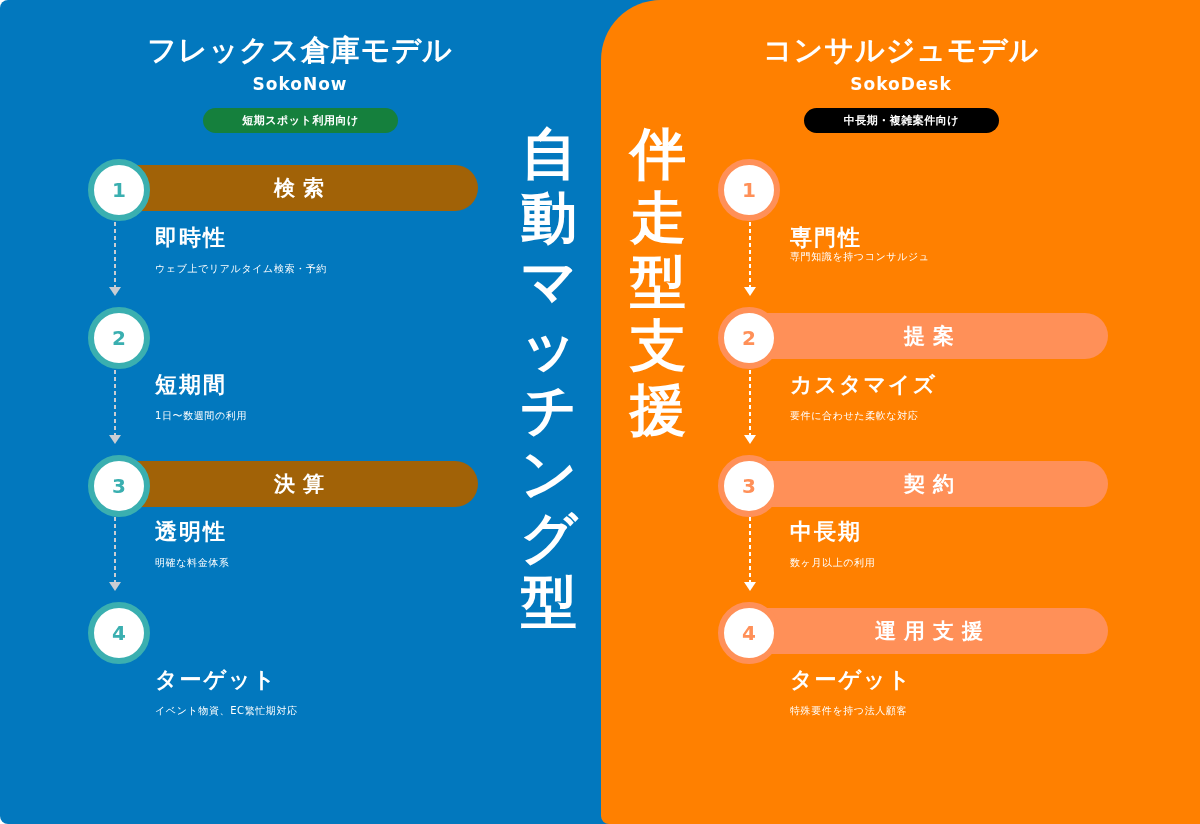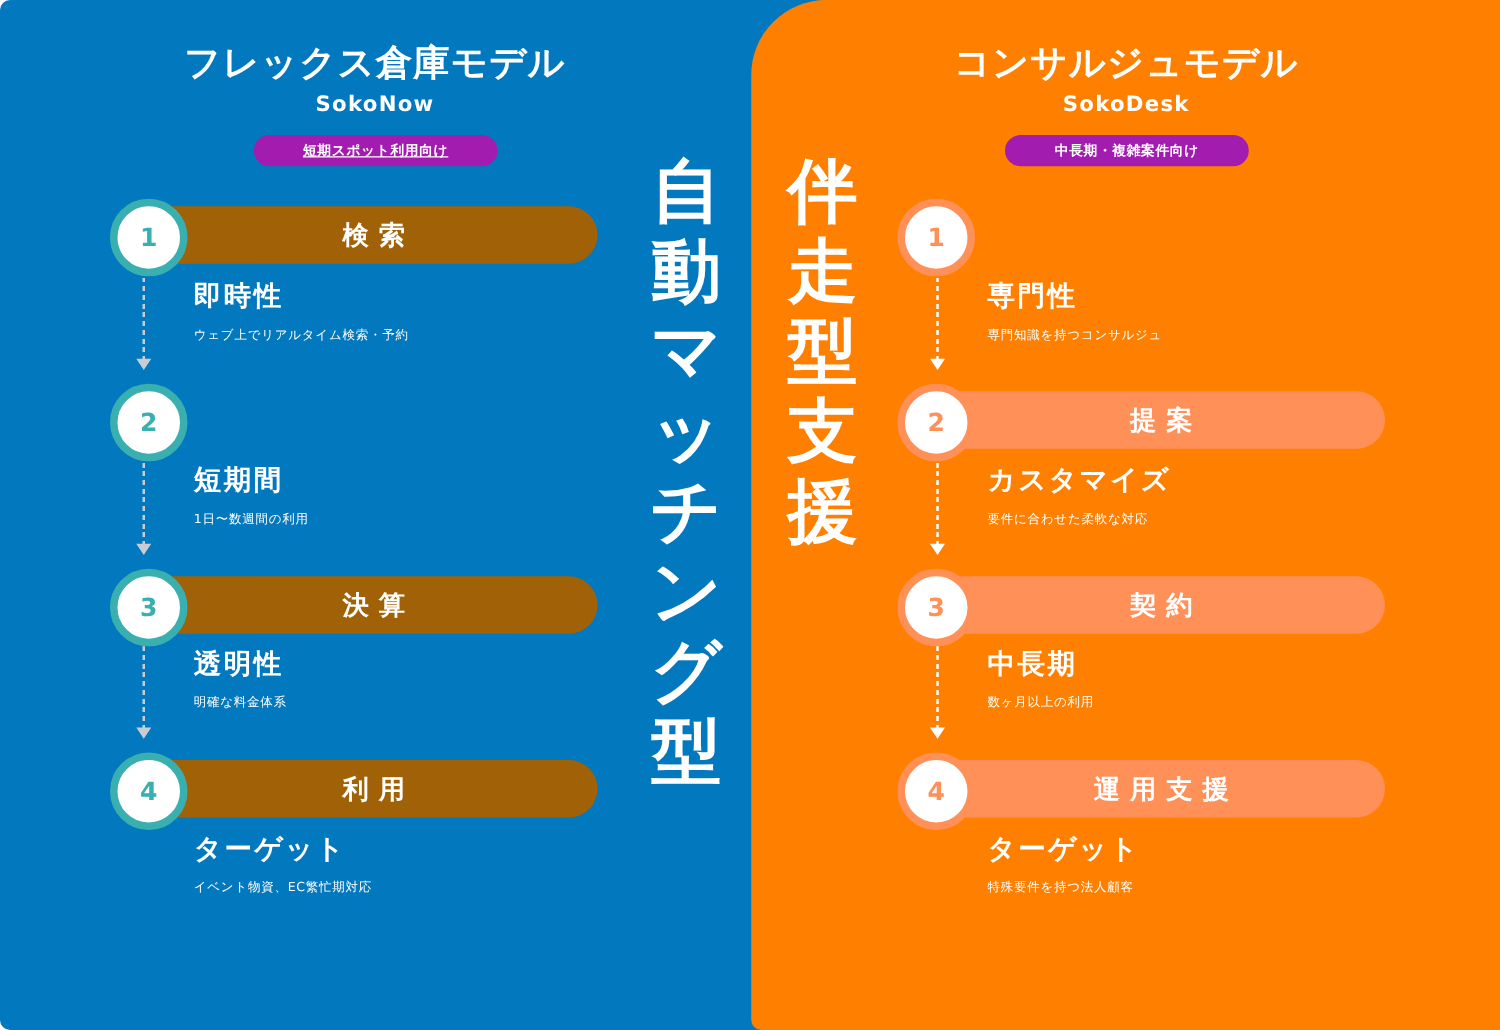--- a/index.html
+++ b/index.html
@@ -9,22 +9,22 @@
   .panel.left { left:0; background:#0278BE; border-radius:8px 60px 8px 8px; }
   .panel.right { left:601px; background:#FF8000; border-radius:60px 8px 8px 8px; }
 
   .title { position:absolute; top:32px; left:0; width:600px; text-align:center;
            font-size:29px; font-weight:bold; letter-spacing:1px; line-height:36px; }
   .panel.left .title { left:0; }
   .subtitle { position:absolute; top:74px; left:0; width:600px; text-align:center;
               font-size:17px; font-weight:bold; letter-spacing:1px; font-family:"DejaVu Sans",sans-serif; }
   .badge { position:absolute; top:108px; left:203px; width:195px; height:25px; border-radius:13px;
            text-align:center; line-height:25px; font-size:11px; font-weight:bold; letter-spacing:0.5px; }
-  .panel.left .badge { background:#a21caf;text-decoration:underline; }
-  .panel.right .badge { background:#a21caf; }
+  .panel.left .badge { background:#15803d; }
+  .panel.right .badge { background:#000000; }
 
   .step { position:absolute; left:88px; width:392px; height:52px; }
   .panel.right .step { left:117px; }
   .pill { position:absolute; left:20px; top:2px; width:370px; height:46px; border-radius:23px;
           text-align:center; line-height:46px; font-size:21px; font-weight:bold; letter-spacing:8px; padding-left:20px; box-sizing:border-box; }
   .panel.left .pill { background:#a16207; }
   .panel.right .pill { background:#FF9058; }
   .circle { position:absolute; left:0; top:-4px; width:50px; height:50px; border-radius:50%;
             background:#fff; text-align:center; line-height:50px; font-size:20px; font-weight:bold; }
   .panel.left .circle { border:6px solid #3AAFB0; color:#3AAFB0; }
@@ -85,21 +85,20 @@
     <div class="circle">3</div>
   </div>
   <div class="feature" style="top:518px">透明性</div>
   <div class="desc" style="top:554px">明確な料金体系</div>
   <div class="arrow" style="top:517px;height:74px">
       <div class="line"></div>
       <div class="head"></div>
     </div>
 
   <div class="step" style="top:606px">
-    <div class="pill">利用</div>
     <div class="circle">4</div>
   </div>
   <div class="feature" style="top:666px">ターゲット</div>
   <div class="desc" style="top:702px">イベント物資、EC繁忙期対応</div>
 
   <div class="vtext">
     <span>自</span>
     <span>動</span>
     <span>マ</span>
     <span>ッ</span>
@@ -112,21 +111,21 @@
 
 <div class="panel right">
   <div class="title">コンサルジュモデル</div>
   <div class="subtitle">SokoDesk</div>
   <div class="badge">中長期・複雑案件向け</div>
 
   <div class="step" style="top:163px">
     <div class="circle">1</div>
   </div>
   <div class="feature" style="top:224px">専門性</div>
-  <div class="desc" style="top:260px">専門知識を持つコンサルジュ</div>
+  <div class="desc" style="top:248px">専門知識を持つコンサルジュ</div>
   <div class="arrow" style="top:222px;height:74px">
       <div class="line"></div>
       <div class="head"></div>
     </div>
 
   <div class="step" style="top:311px">
     <div class="pill">提案</div>
     <div class="circle">2</div>
   </div>
   <div class="feature" style="top:371px">カスタマイズ</div>

